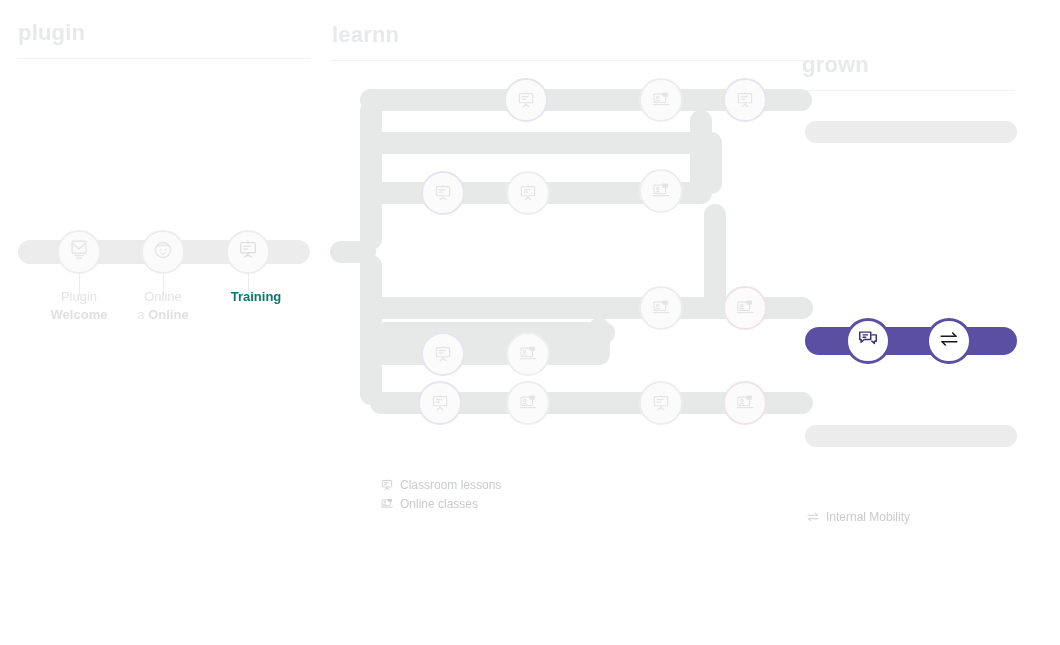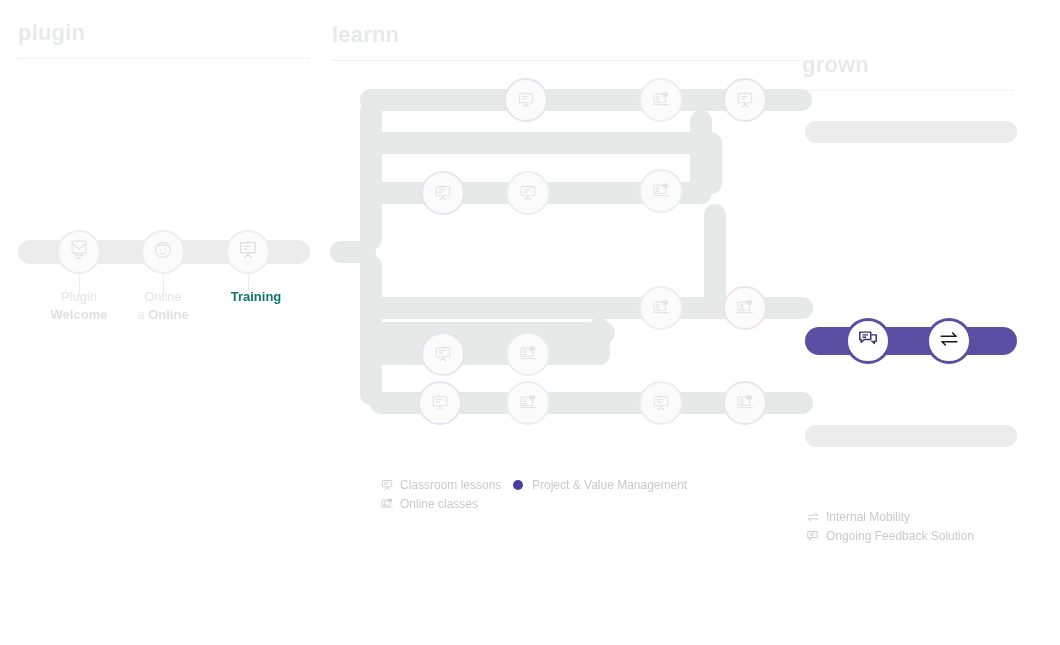--- a/index.html
+++ b/index.html
@@ -303,24 +303,20 @@
             <path d="M5.5 14c.6-2 4.4-2 5 0"></path>
             <rect x="13.5" y="3" width="7" height="5" rx="1" fill="#cfd0d1" stroke="none"></rect>
             <path d="M2 17.5h20"></path>
           </svg>
       </span>
       <span class="legend-txt">Online classes</span>
     </div>
   </div>
 
   <div class="legend" style="left:183px;top:475px;">
-    <div class="legend-row">
-      <span class="legend-dot" style="background:#4b3f9e;"></span>
-      <span class="legend-txt">Project &amp; Value Management</span>
-    </div>
   </div>
 </div>
 
 <div class="stage" id="stage-grown">
   <div class="stage-title" style="left:2px;top:20px;">grown</div>
   <div class="stage-rule" style="left:2px;top:58px;width:212px;"></div>
 
   <div class="grown-bar" style="top:89px;"></div>
   <div class="grown-bar" style="top:393px;"></div>
 
@@ -351,23 +347,14 @@
       <span class="legend-ico">
         <svg width="14" height="14" viewBox="0 0 24 24" fill="none" stroke="#cfd0d1" stroke-width="1.8" stroke-linecap="round" stroke-linejoin="round">
             <path d="M3.5 9h16"></path>
             <path d="M16 5.5 19.5 9"></path>
             <path d="M20.5 15h-16"></path>
             <path d="M8 18.5 4.5 15"></path>
           </svg>
       </span>
       <span class="legend-txt">Internal Mobility</span>
     </div>
-    <div class="legend-row">
-      <span class="legend-ico">
-        <svg width="14" height="14" viewBox="0 0 24 24" fill="none" stroke="#cfd0d1" stroke-width="1.8" stroke-linejoin="round">
-            <path d="M3 4.5h16v10h-8l-5 4v-4H3z"></path>
-            <path d="M7 8.5h8M7 11.5h5"></path>
-          </svg>
-      </span>
-      <span class="legend-txt">Ongoing Feedback Solution</span>
-    </div>
   </div>
 </div>
 
 </body></html>

